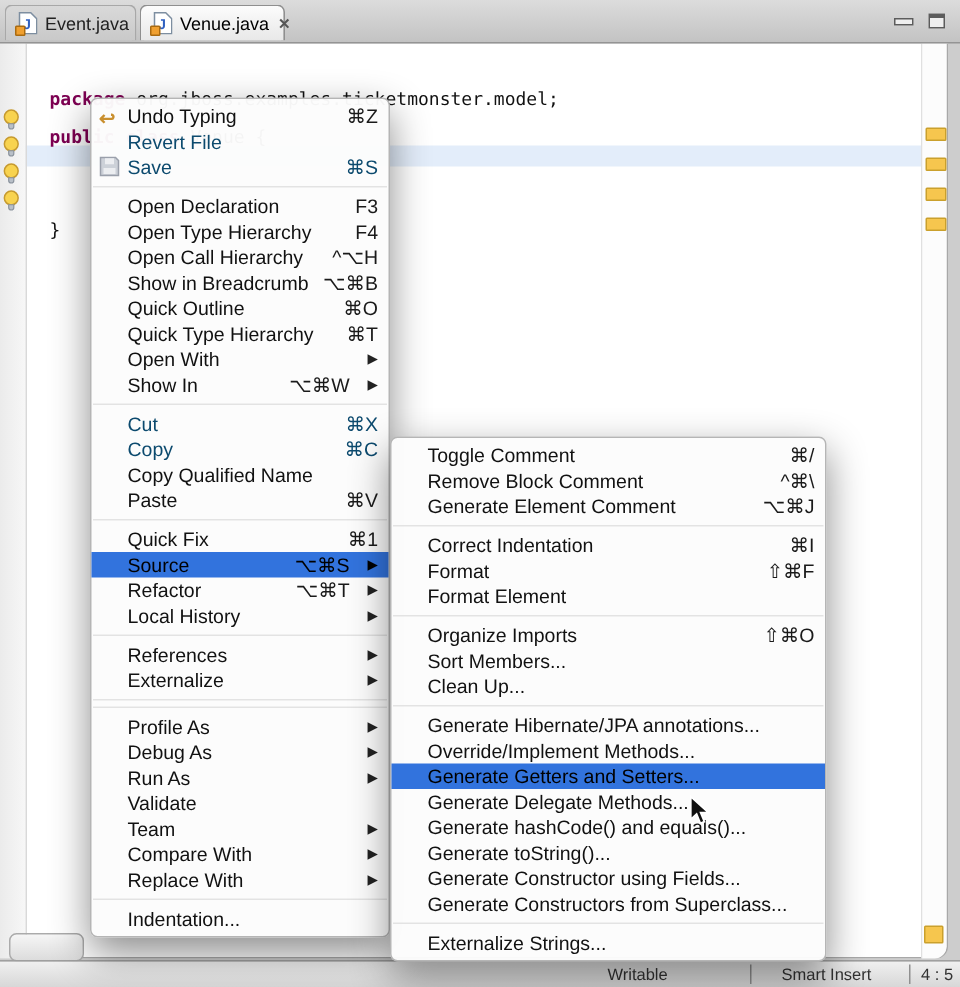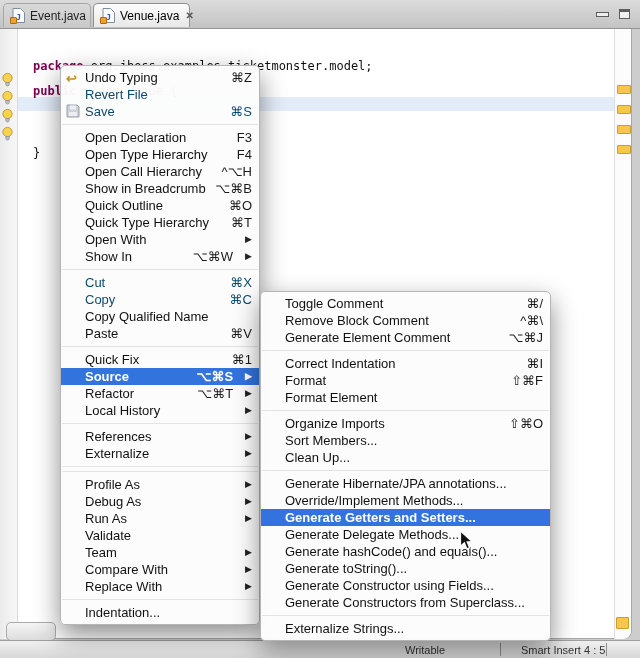--- a/index.html
+++ b/index.html
@@ -59,21 +59,21 @@
   #mainmenu{left:60px;top:65px;width:198px;z-index:10;}
   #submenu{left:260px;top:291px;width:289px;z-index:11;text-align:right;}
   .mi{height:17px;line-height:17px;display:flex;align-items:center;
       padding:0 7px 0 24px;position:relative;white-space:nowrap;}
   .mi .lbl{flex:none;}
   .mi .sc{margin-left:auto;color:#1a1a1a;}
   .mi .ar{margin-left:auto;font-size:9px;color:#222;}
   .mi .sc + .ar{margin-left:12px;}
   .mi.dis .lbl,.mi.dis .sc{color:#0c4a6e;}
   .mi.sel{background:#3273dd;}
-  .mi.sel .lbl,.mi.sel .sc,.mi.sel .ar{color:#ffffff;font-weight:bold;}
+  .mi.sel .lbl,.mi.sel .sc,.mi.sel .ar{color:#000000;}
   .sep{height:1px;background:#e3e3e3;margin:4px 1px;}
   .mic{position:absolute;left:5px;top:1px;width:16px;height:15px;}
   .ug{color:#c98f2e;font-size:13px;font-weight:bold;line-height:15px;}
 
   #cursor{position:absolute;left:459px;top:530px;z-index:20;}
 </style>
 </head>
 <body>
 
 <div id="screen">
@@ -133,21 +133,21 @@
     </div>
   </div>
 
   <div id="blcorner"></div>
 
   <div id="statusbar">
     <span class="stitem" style="left:405px;">Writable</span>
     <span class="stdiv" style="left:500px;"></span>
     <span class="stitem" style="left:521px;">Smart Insert</span>
     <span class="stdiv" style="left:606px;"></span>
-    <span class="stitem" style="left:584px;">4 : 5</span>
+    <span class="stitem" style="left:614px;">4 : 5</span>
   </div>
 
   <div id="mainmenu" class="menu">
     <div class="mi">
         <span class="mic"><span class="ug">↩</span></span>
         <span class="lbl">Undo Typing</span>
         <span class="sc">⌘Z</span>
       </div>
     <div class="mi dis">
         <span class="lbl">Revert File</span>

